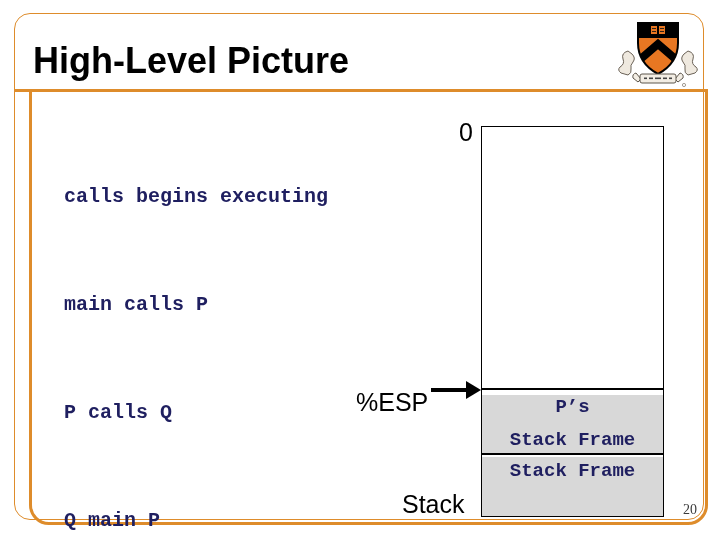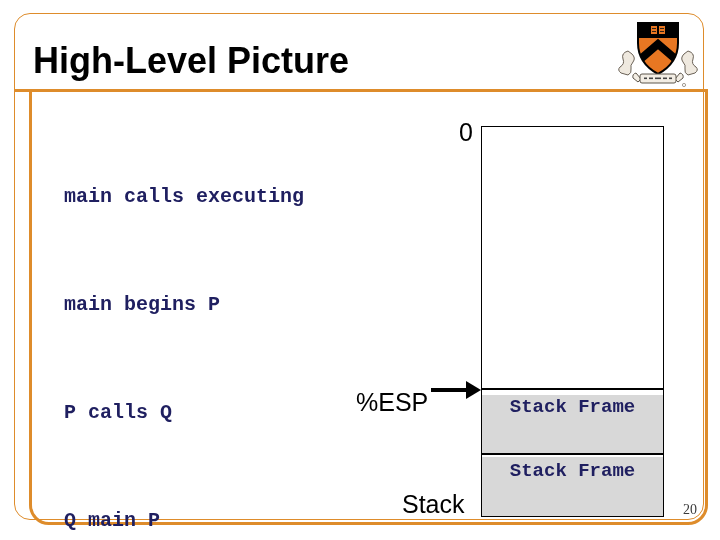--- a/index.html
+++ b/index.html
@@ -117,35 +117,36 @@
           <rect x="37" y="62.5" width="4" height="1.6"></rect>
         <rect x="43" y="62.5" width="6" height="1.6"></rect>
           <rect x="51" y="62.5" width="4" height="1.6"></rect>
         <rect x="57" y="62.5" width="3" height="1.6"></rect>
       </g>
       <circle cx="72" cy="70" r="1.6" fill="none" stroke="#8a8378" stroke-width="0.8"></circle>
     </g>
   </svg>
 
   <div class="trace">
-    <div>main calls executing</div>
-    <div>main begins P</div>
+    <div>calls begins executing</div>
+    <div>main calls P</div>
     <div>P calls Q</div>
     <div>Q main P</div>
     
     
     
     
   </div>
 
   <div class="zero-label">0</div>
 
   <div class="stack-box">
     <div class="stack-divider"></div>
     <div class="frame frame-p">
+      <div class="owner">P’s</div>
       <div class="flabel">Stack Frame</div>
     </div>
     <div class="frame frame-main">
       <div class="flabel">Stack Frame</div>
     </div>
   </div>
 
   <div class="esp-label">%ESP</div>
   <div class="arrow-shaft"></div>
   <div class="arrow-head"></div>

